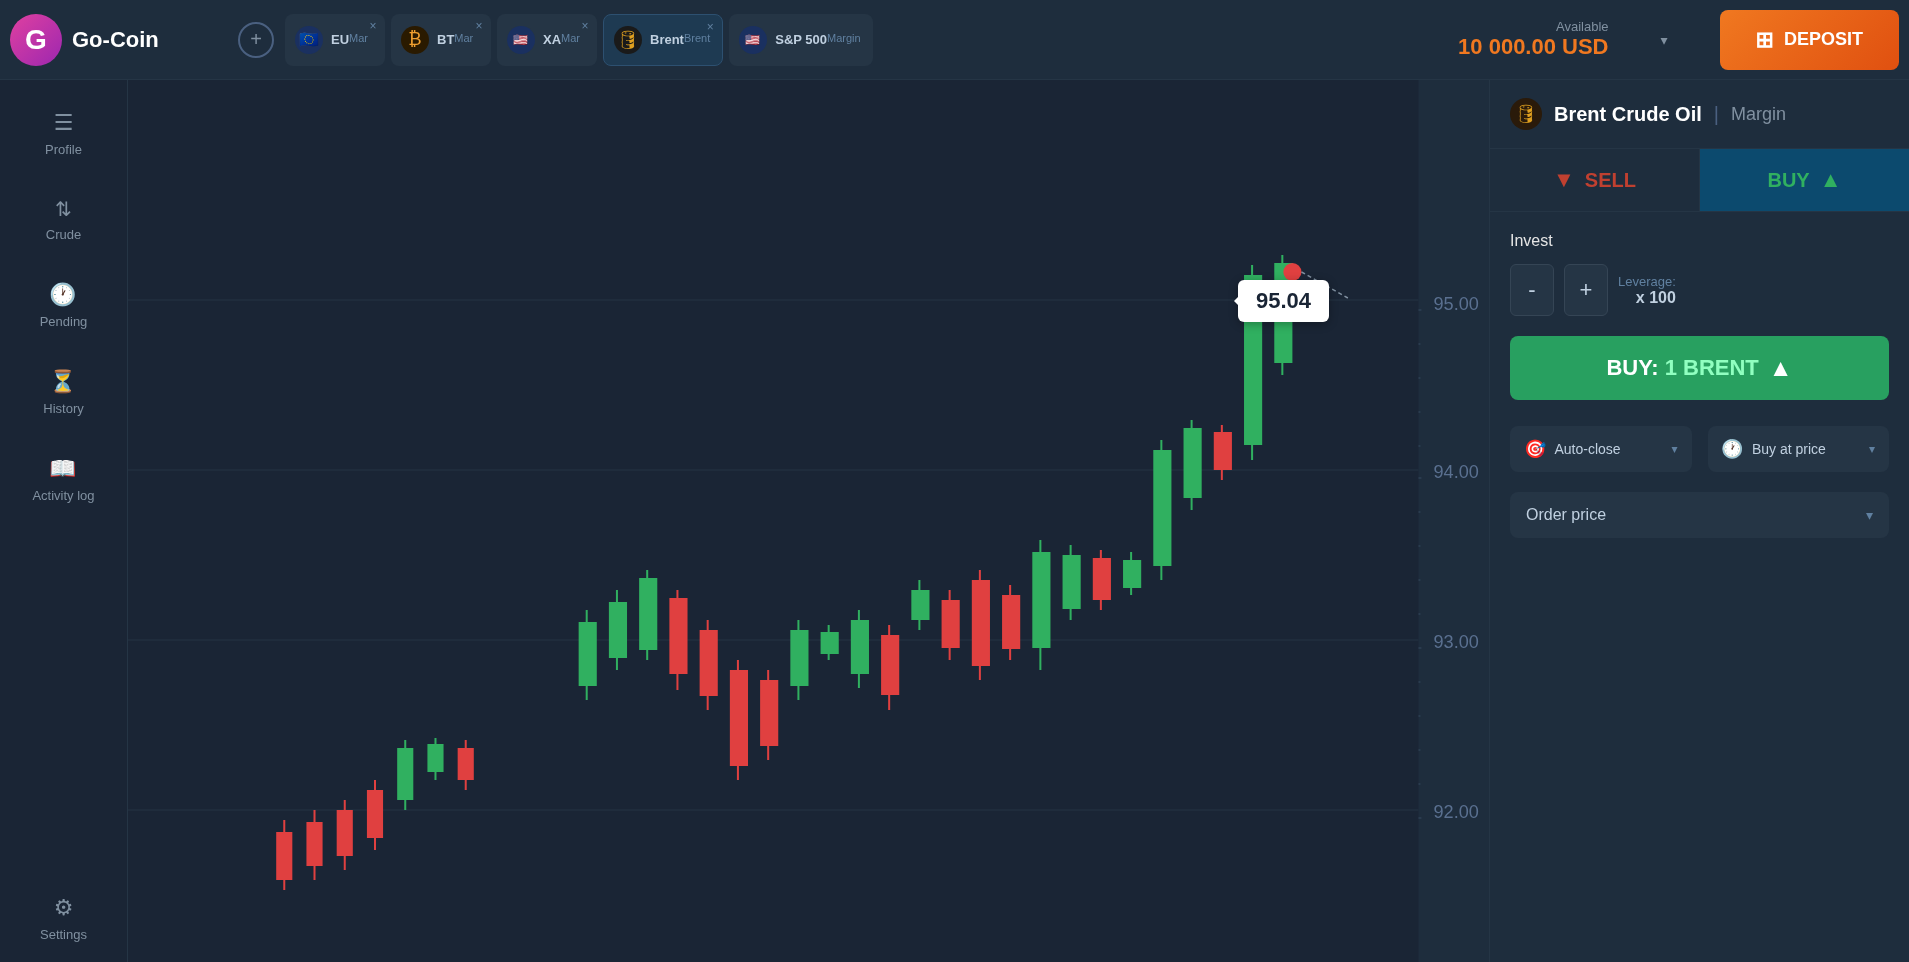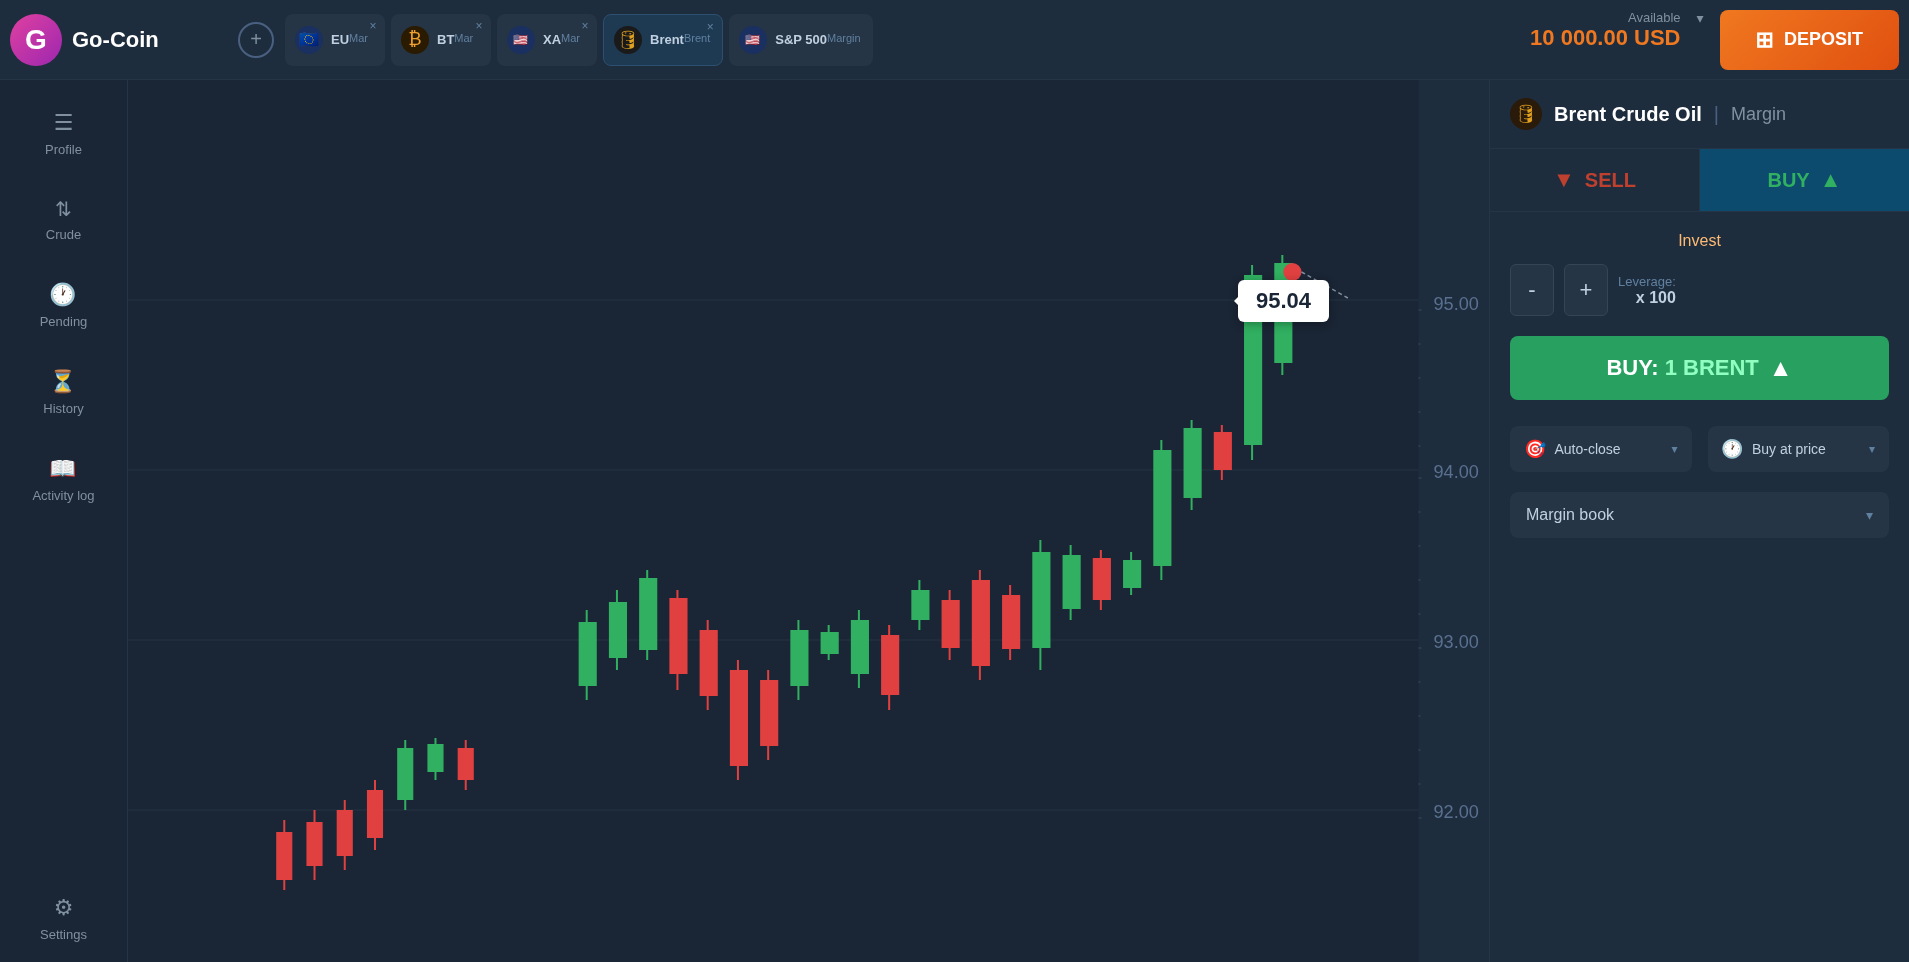--- a/index.html
+++ b/index.html
@@ -121,23 +121,24 @@
       color: #6080a0;
       font-size: 12px;
       cursor: pointer;
       display: flex;
       align-items: center;
       justify-content: center;
     }
 
     .header-right {
       display: flex;
-      align-items: flex-start;
+      align-items: center;
       margin-left: auto;
       flex-shrink: 0;
+      gap: 36px;
     }
     .available-section {
       text-align: right;
       margin-right: 16px;
     }
     .available-label {
       font-size: 13px;
       color: #8090a0;
     }
     .available-amount {
@@ -309,23 +310,22 @@
       color: #30b060;
       font-size: 22px;
     }
 
     
     .invest-section {
       padding: 20px 20px 10px;
     }
     .invest-label {
       font-size: 16px;
-      color: #fdba74;
+      color: #e5e5e5;
       margin-bottom: 14px;
-      text-align: center;
     }
     .invest-controls {
       display: flex;
       align-items: center;
       gap: 10px;
     }
     .invest-btn {
       width: 44px;
       height: 52px;
       background: #253545;
@@ -783,20 +783,20 @@
       </div>
       <div class="option-item">
         <span class="option-icon">🕐</span>
         <span class="option-text">Buy at price</span>
         <span class="option-arrow">▾</span>
       </div>
     </div>
 
     <div class="order-book-section">
       <div class="order-book-header">
-        <span class="order-book-label">Margin book</span>
+        <span class="order-book-label">Order price</span>
         <span class="order-book-arrow">▾</span>
       </div>
     </div>
 
   </div>
 
 </div>
 
 </body></html>

